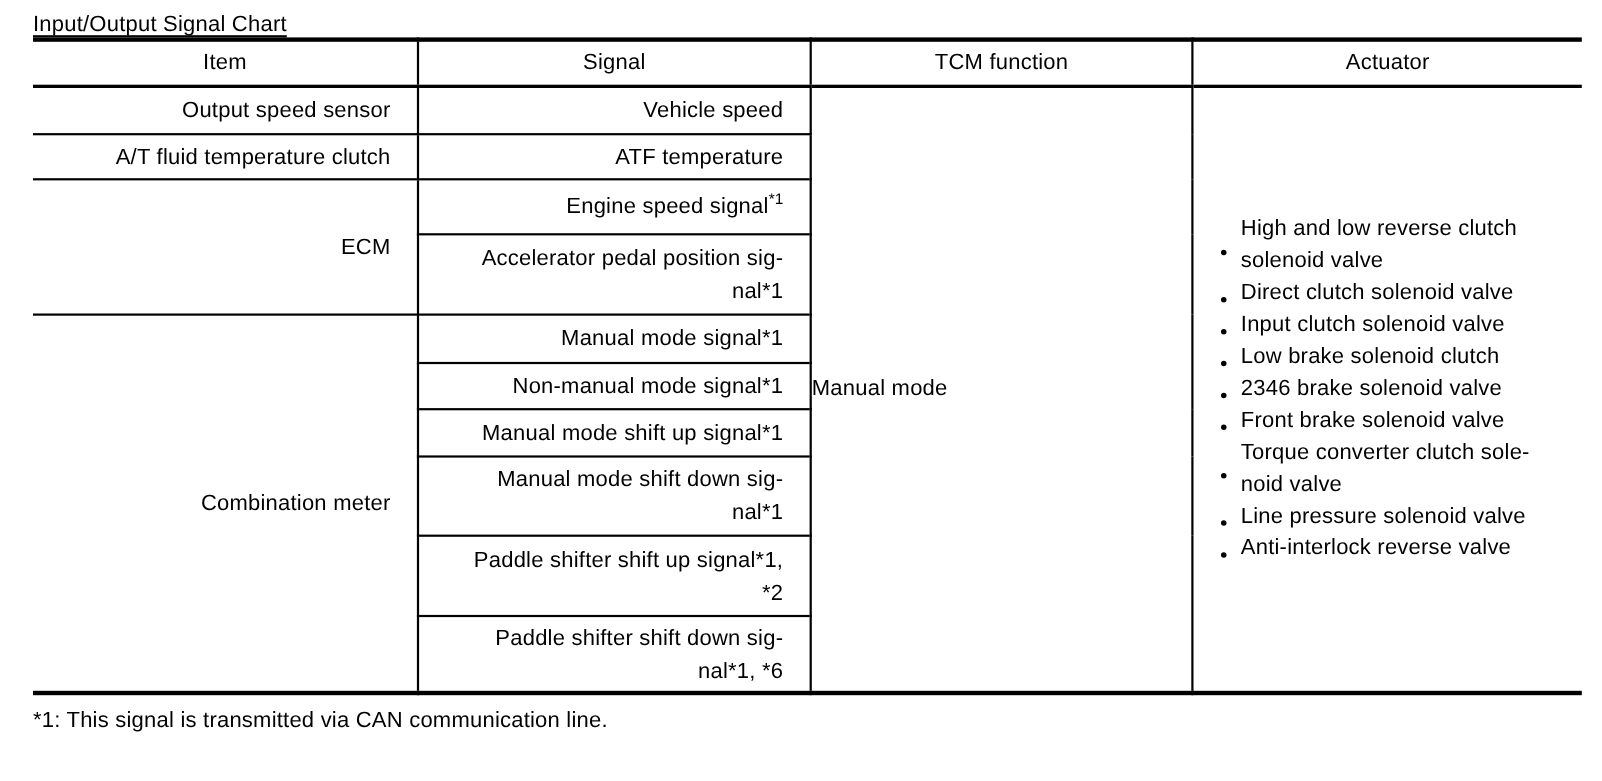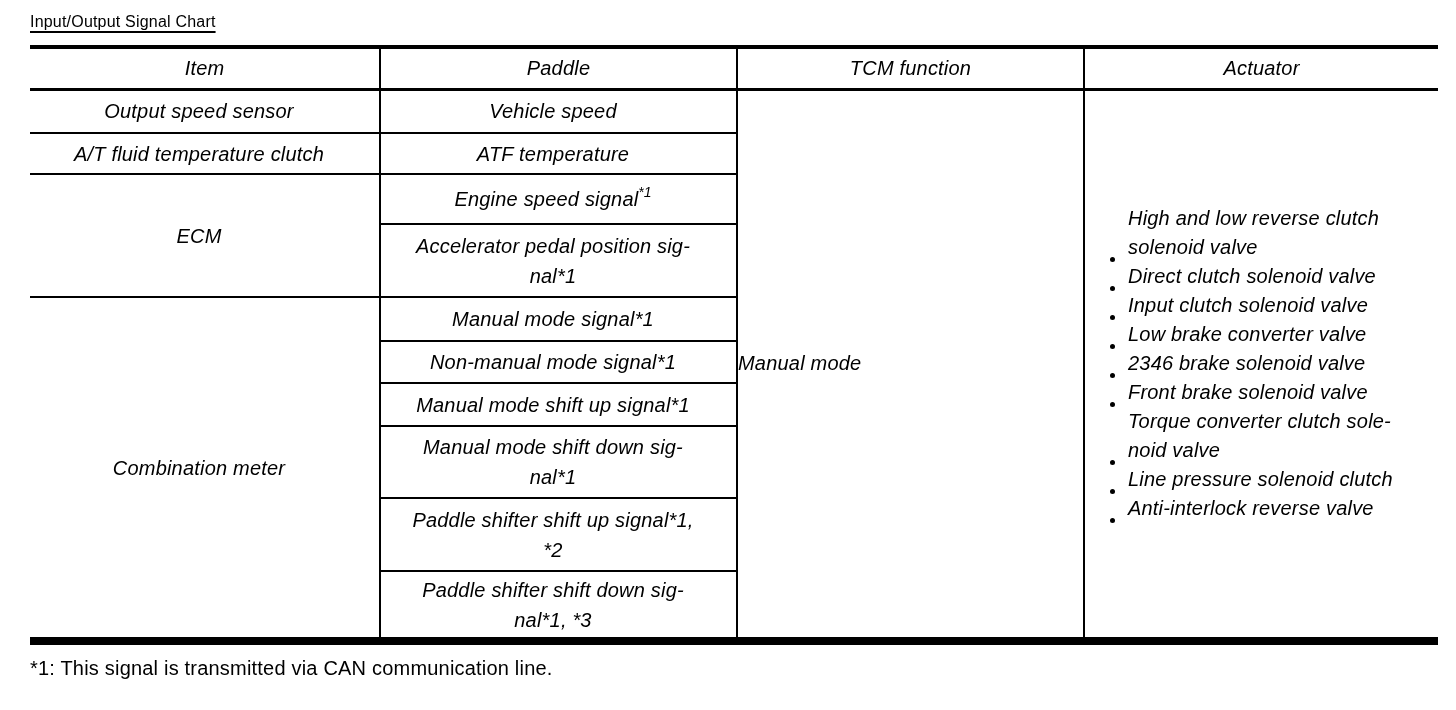--- a/index.html
+++ b/index.html
@@ -11,51 +11,50 @@
     color: #000000;
     overflow: hidden;
   }
   .page {
     position: relative;
     width: 1456px;
     height: 710px;
     padding: 11px 18px 0 30px;
   }
   .chart-title {
-    font-size: 16px;
+    font-size: 20px;
     line-height: 22px;
     text-decoration: underline;
     text-decoration-thickness: 2px;
     text-underline-offset: 4px;
     width: fit-content;
     letter-spacing: 0.2px;
   }
   table.signal-table {
-    margin-top: 12px;
+    margin-top: 1px;
     border-collapse: collapse;
     table-layout: fixed;
     width: 1408px;
     border-top: 4px solid #000;
-    border-bottom: 8px solid #000000;
-    font-style: italic;
+    border-bottom: 4px solid #000000;
   }
   .signal-table th,
   .signal-table td {
     border: 2px solid #000;
     font-size: 20px;
     vertical-align: middle;
     letter-spacing: 0.2px;
   }
   .signal-table th {
     font-weight: normal;
     text-align: center;
     border-bottom: 3px solid #000;
   }
   .item-cell, .signal-cell {
-    text-align: center;
+    text-align: right;
     padding-left: 13px;
     padding-right: 24px;
     white-space: pre-line;
     line-height: 30px;
   }
   .item-cell { border-left: 0 !important; }
   .tcm-cell { text-align: left; }
   .actuator-cell { border-right: 0 !important; }
   th:first-child { border-left: 0 !important; }
   th:last-child { border-right: 0 !important; }
@@ -74,21 +73,21 @@
     position: relative;
     top: -1px;
     letter-spacing: 0;
   }
   .actuator-list {
     display: flex;
     flex-direction: column;
     padding-left: 25px;
     padding-right: 4px;
   }
-  .actuator-item { display: flex; align-items: flex-end; }
+  .actuator-item { display: flex; align-items: center; }
   .bullet-icon {
     flex: none;
     width: 5px;
     height: 5px;
     border-radius: 50%;
     background: #000;
     margin-top: 12px;
     margin-right: 13px;
   }
   .actuator-text {
@@ -114,21 +113,21 @@
   <table class="signal-table">
     <colgroup>
       <col style="width:350px">
       <col style="width:357px">
       <col style="width:347px">
       <col style="width:354px">
     </colgroup>
     <thead>
       <tr class="hdr">
         <th>Item</th>
-        <th>Paddle</th>
+        <th>Signal</th>
         <th>TCM function</th>
         <th>Actuator</th>
       </tr>
     </thead>
     <tbody>
       <tr class="h44">
         <td class="item-cell">Output speed sensor</td>
         <td class="signal-cell">Vehicle speed</td>
         <td class="tcm-cell" rowspan="10">Manual mode</td>
         <td class="actuator-cell" rowspan="10">
@@ -141,38 +140,38 @@
             <div class="actuator-item">
               <span class="bullet-icon"></span>
               <span class="actuator-text">Direct clutch solenoid valve</span>
             </div>
             <div class="actuator-item">
               <span class="bullet-icon"></span>
               <span class="actuator-text">Input clutch solenoid valve</span>
             </div>
             <div class="actuator-item">
               <span class="bullet-icon"></span>
-              <span class="actuator-text">Low brake converter valve</span>
+              <span class="actuator-text">Low brake solenoid clutch</span>
             </div>
             <div class="actuator-item">
               <span class="bullet-icon"></span>
               <span class="actuator-text">2346 brake solenoid valve</span>
             </div>
             <div class="actuator-item">
               <span class="bullet-icon"></span>
               <span class="actuator-text">Front brake solenoid valve</span>
             </div>
             <div class="actuator-item">
               <span class="bullet-icon"></span>
               <span class="actuator-text">Torque converter clutch sole-
 noid valve</span>
             </div>
             <div class="actuator-item">
               <span class="bullet-icon"></span>
-              <span class="actuator-text">Line pressure solenoid clutch</span>
+              <span class="actuator-text">Line pressure solenoid valve</span>
             </div>
             <div class="actuator-item">
               <span class="bullet-icon"></span>
               <span class="actuator-text">Anti-interlock reverse valve</span>
             </div>
           </div>
         </td>
       </tr>
       <tr class="h41">
         <td class="item-cell">A/T fluid temperature clutch</td>
@@ -199,21 +198,21 @@
       <tr class="h72">
         <td class="signal-cell">Manual mode shift down sig-
 nal*1</td>
       </tr>
       <tr class="h73">
         <td class="signal-cell">Paddle shifter shift up signal*1,
 *2</td>
       </tr>
       <tr class="h70">
         <td class="signal-cell">Paddle shifter shift down sig-
-nal*1, *3</td>
+nal*1, *6</td>
       </tr>
     </tbody>
   </table>
 
   <div class="footnotes">
     <div class="footnote">*1: This signal is transmitted via CAN communication line.</div>
   </div>
 
 </div>
 

